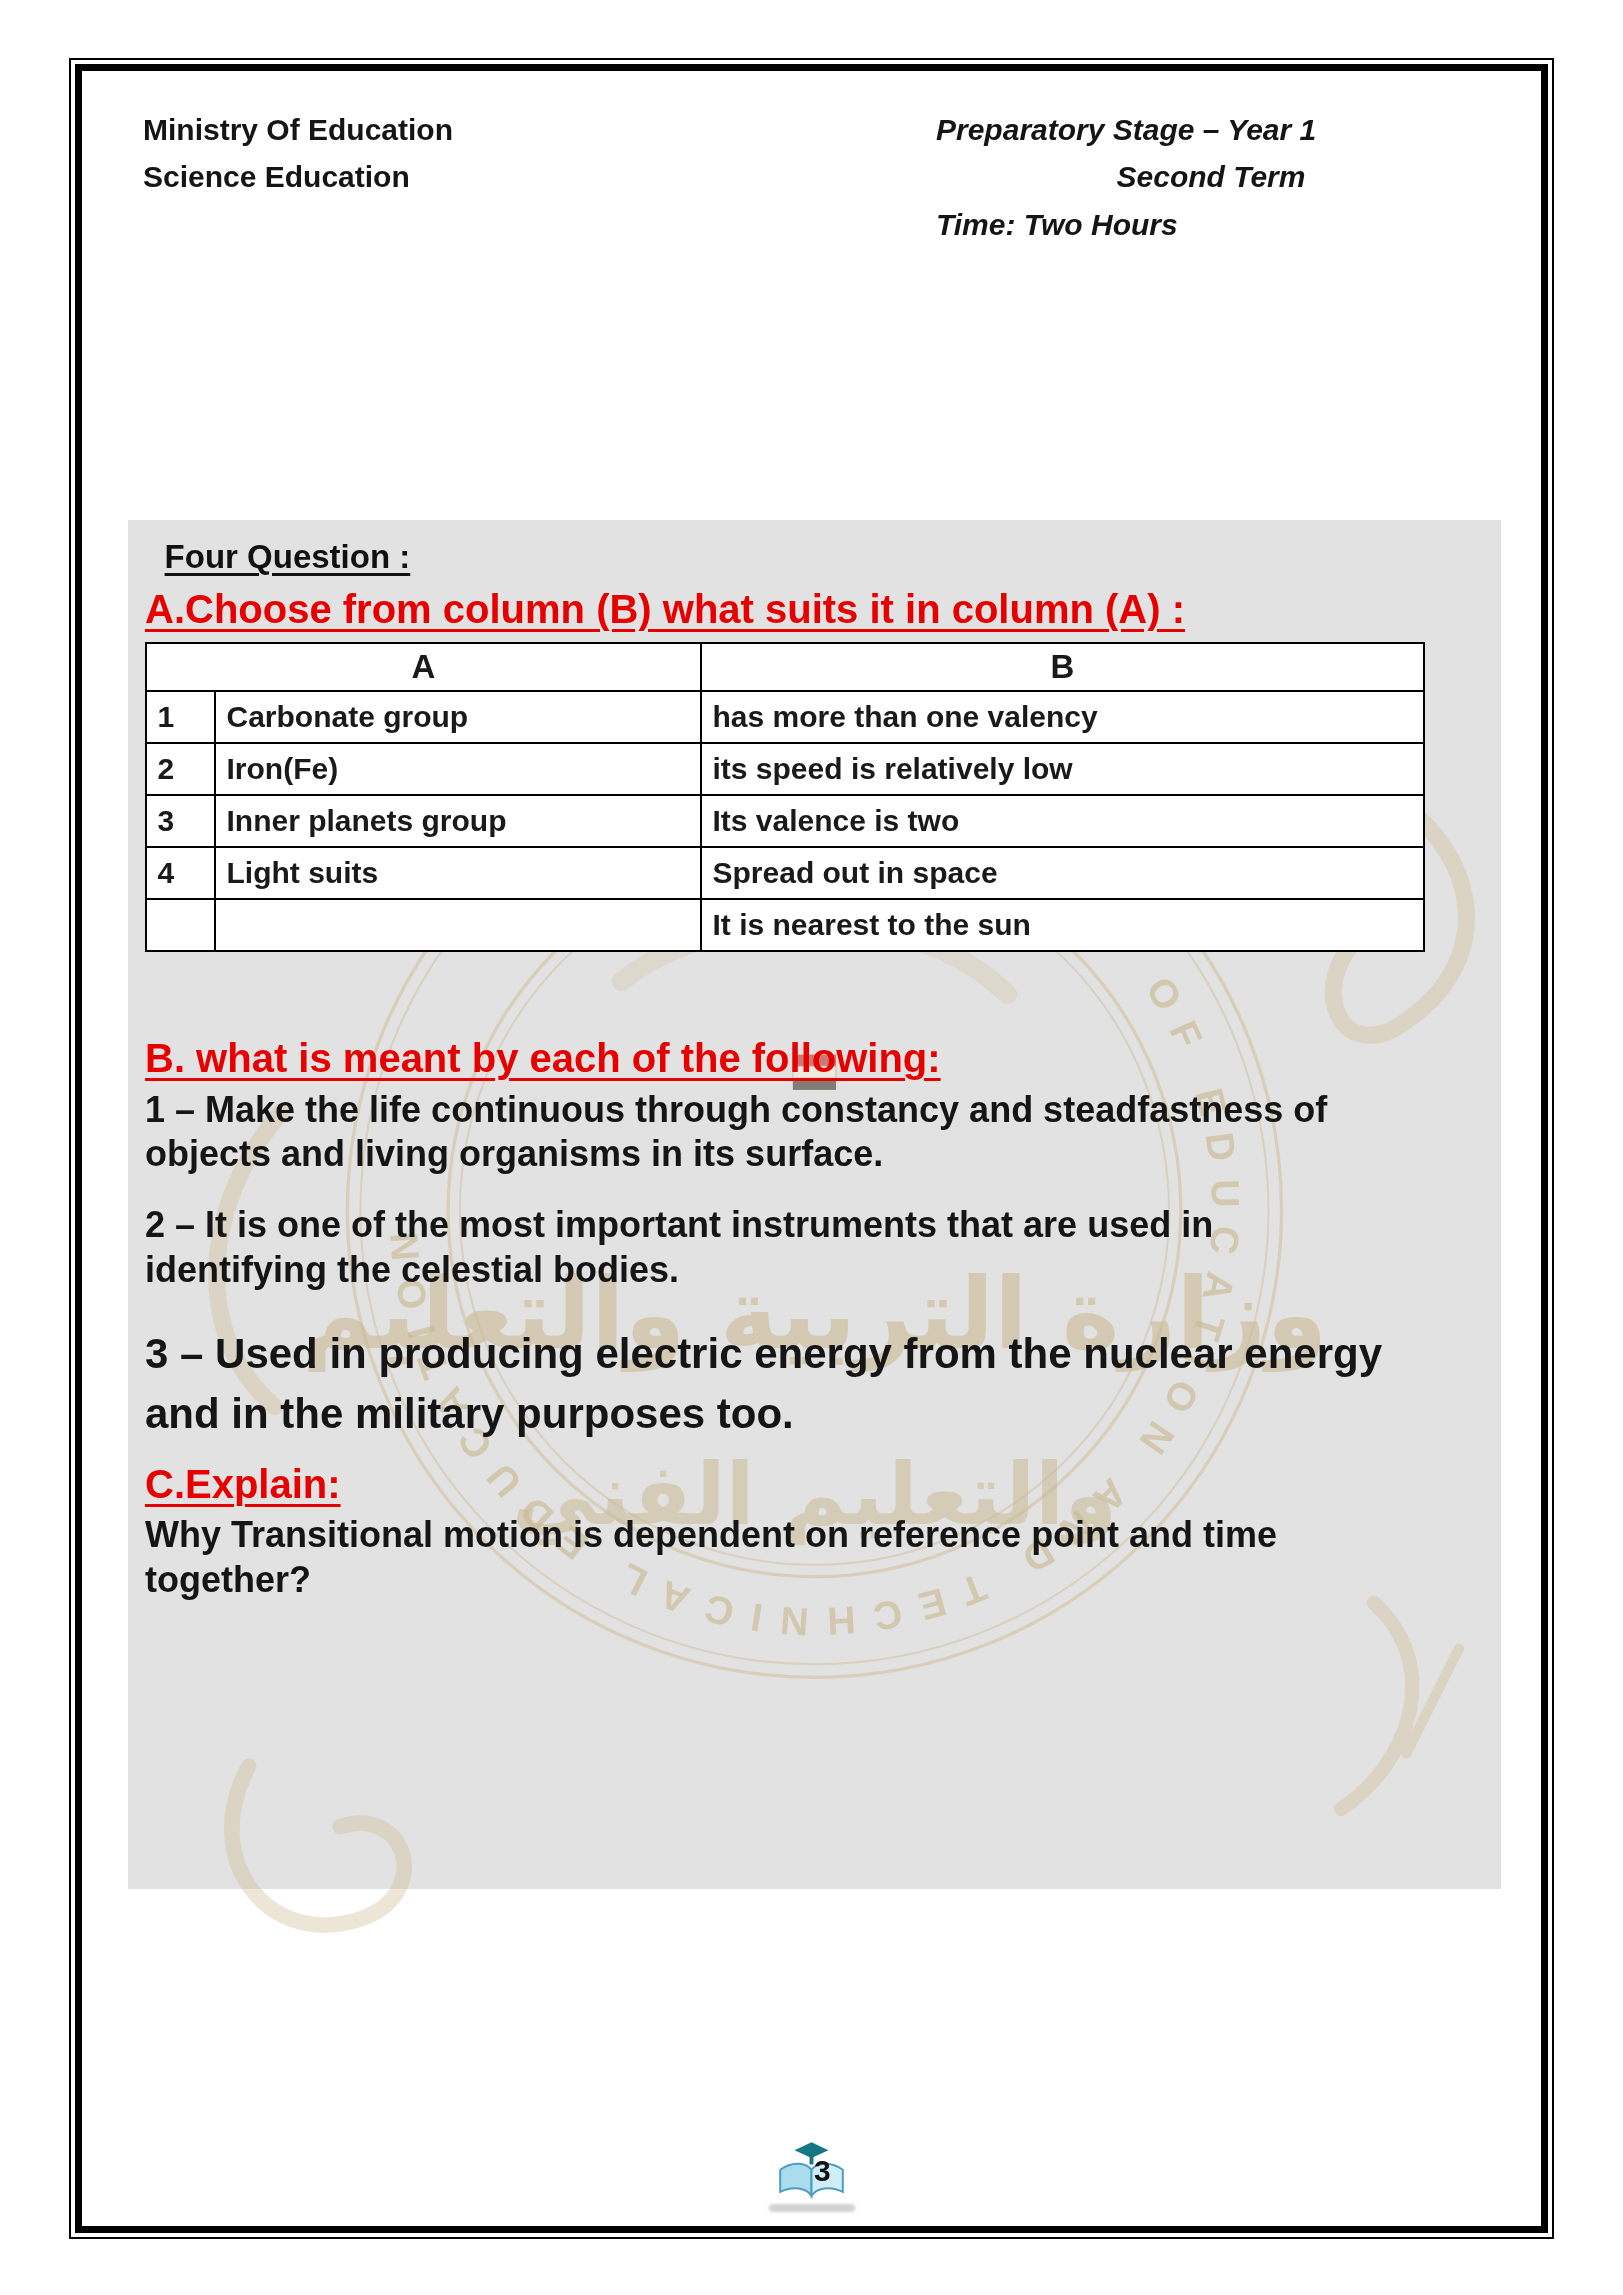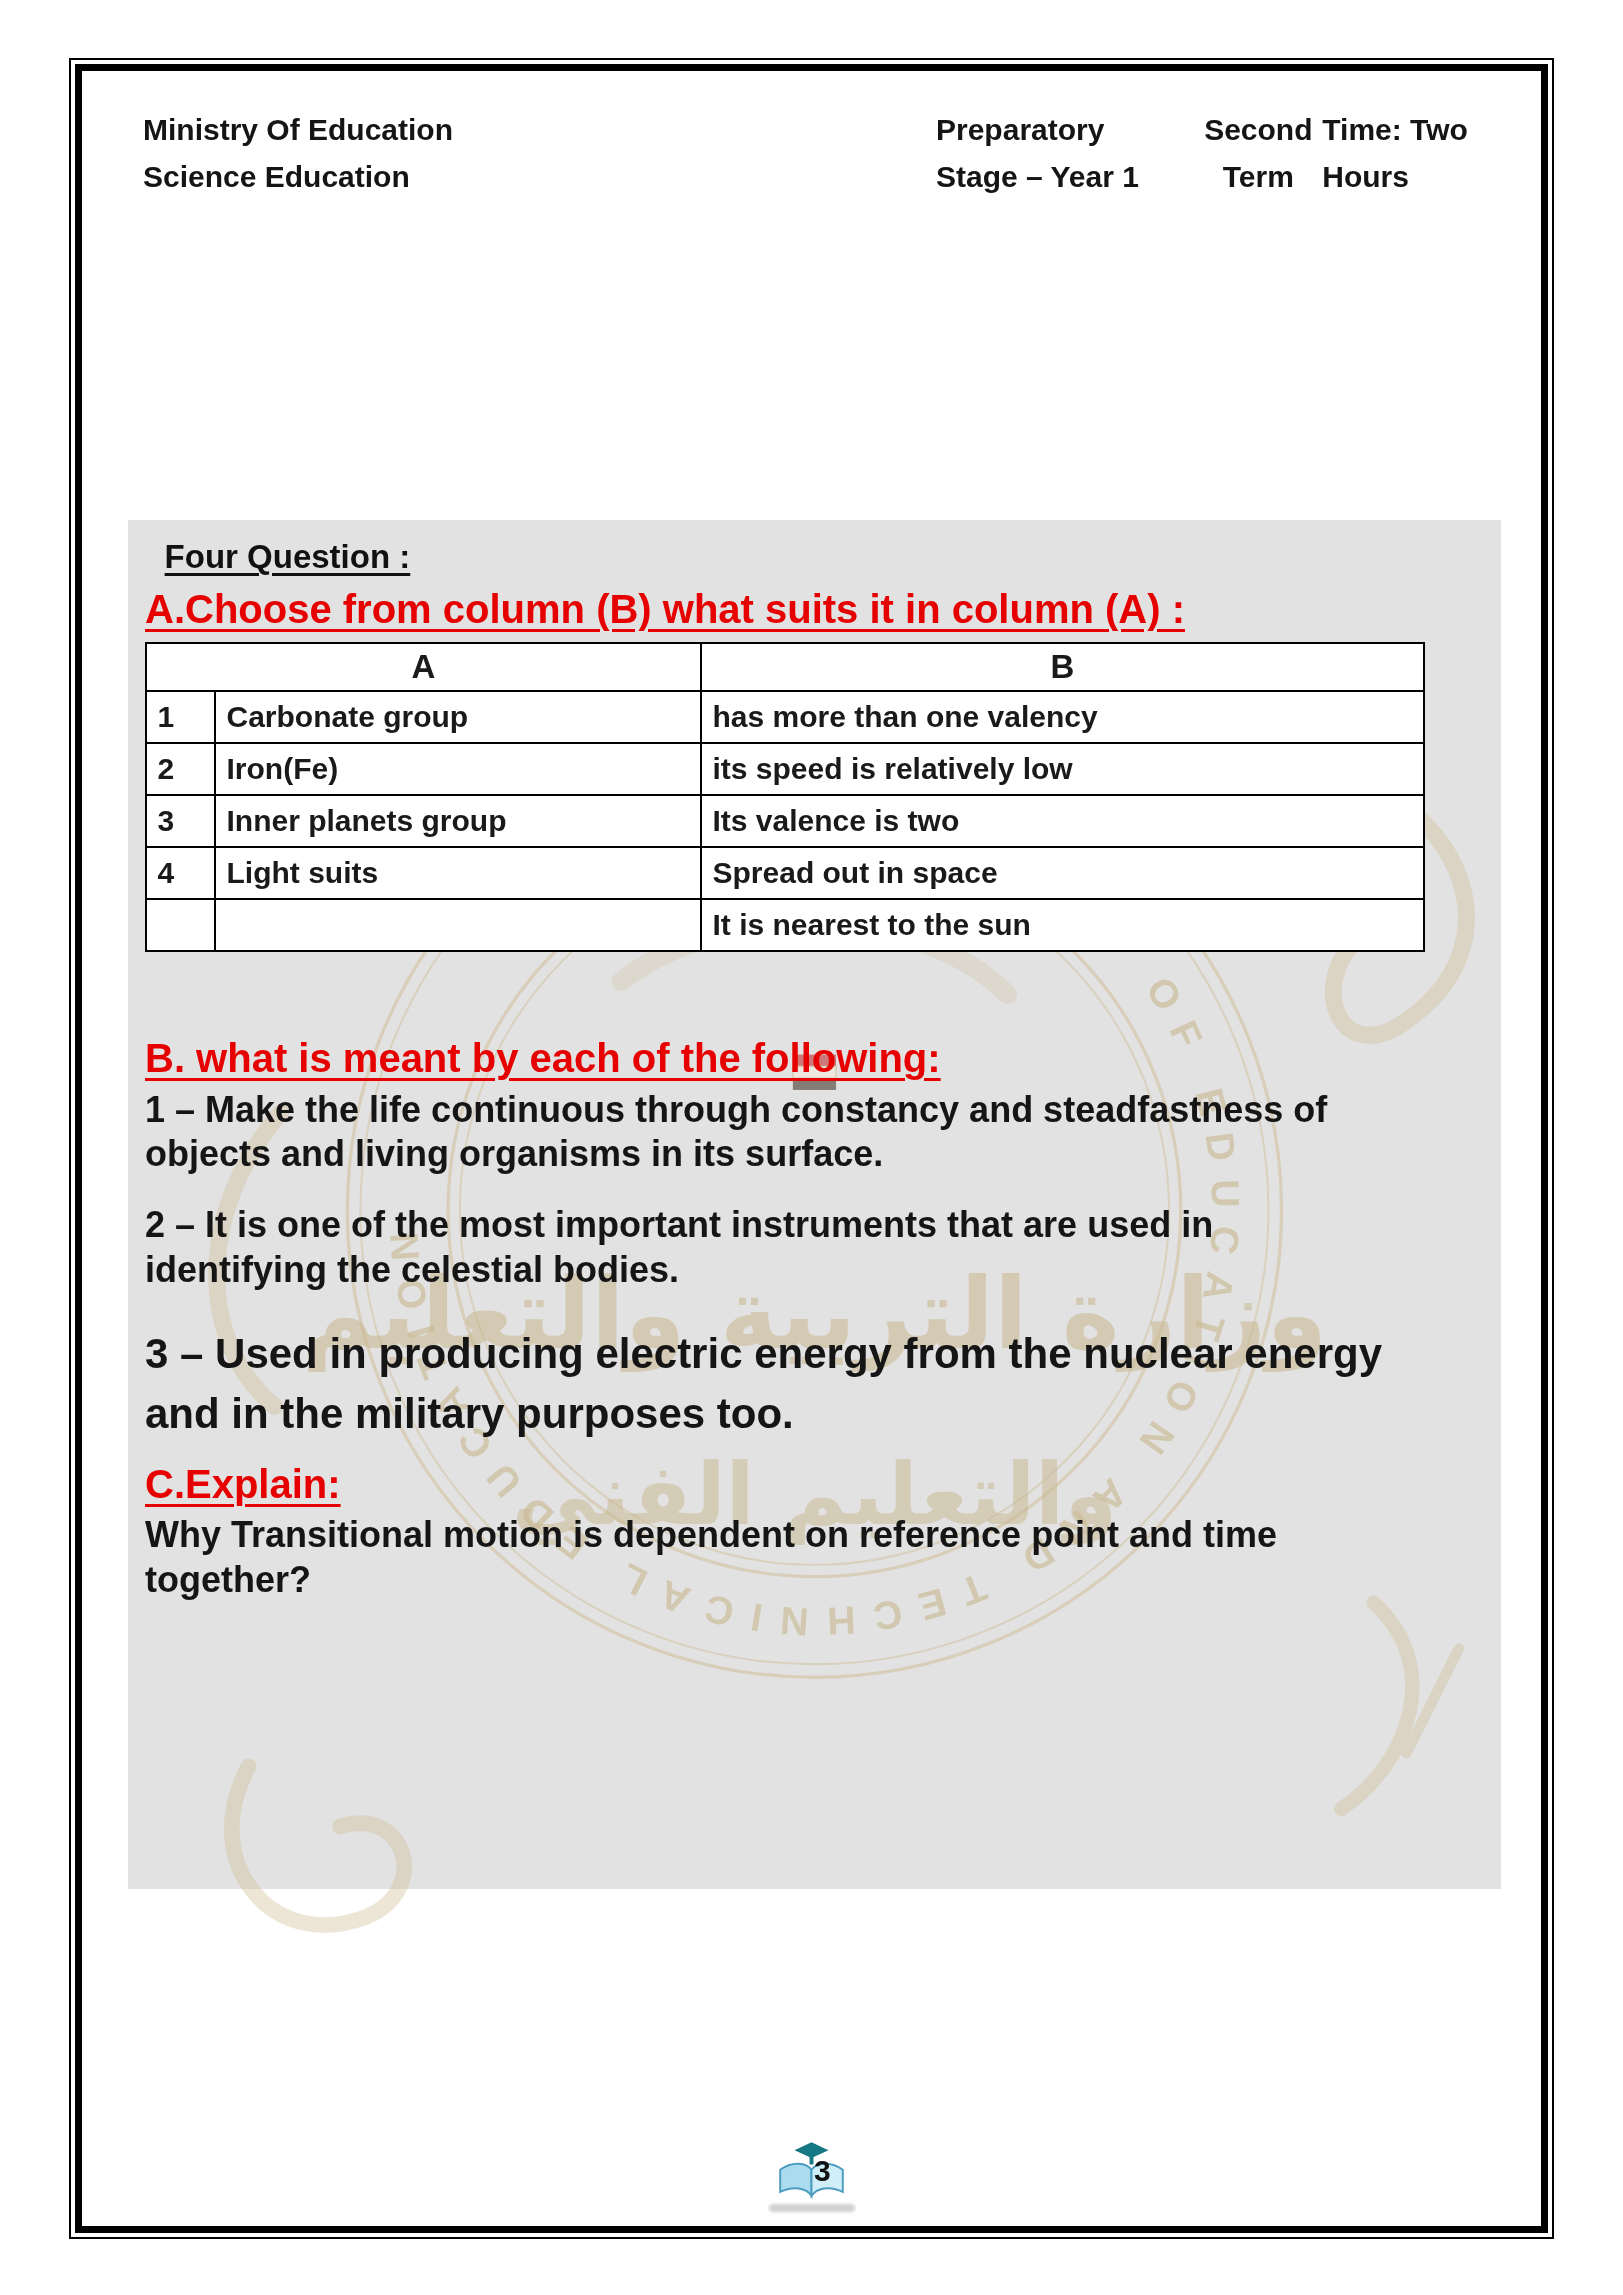--- a/index.html
+++ b/index.html
@@ -20,21 +20,21 @@
   }
 
   
   .header-left {
     position:absolute; left:143px; top:106px; z-index:3;
     font-size:30px; font-weight:700; line-height:1.58;
   }
   .header-right {
     position:absolute; right:137px; top:106px; width:550px; z-index:3;
     font-size:30px; font-weight:700; line-height:1.58;
-    display:flex; flex-direction:row;
+    display:flex; flex-direction:column;font-style:italic;
   }
   .header-right .l1 { text-align:left; }
   .header-right .l2 { text-align:center; }
   .header-right .l3 { text-align:left; }
 
   
   .content-box {
     position:absolute; left:128px; top:520px; width:1373px; height:1369px;
     background:#e2e2e2; z-index:1;
   }

